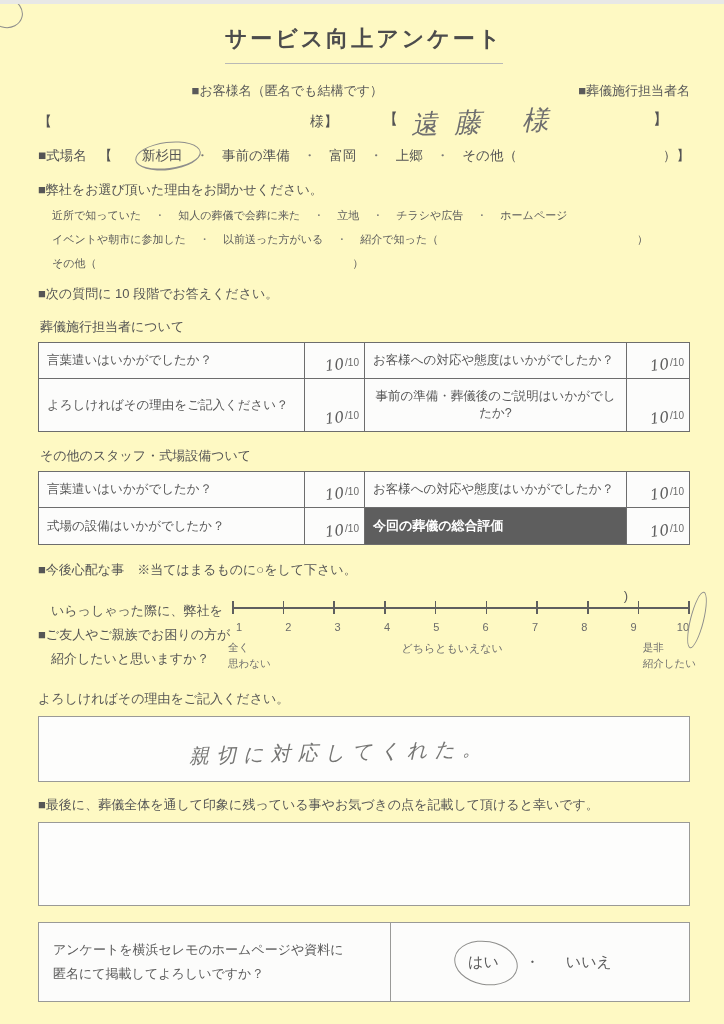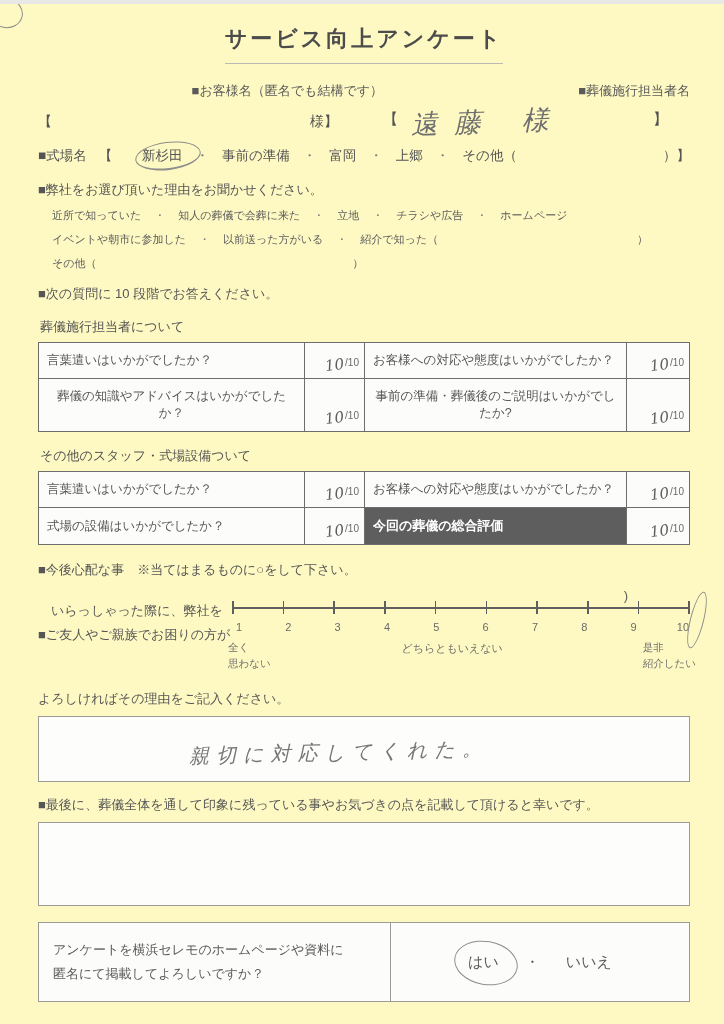--- a/index.html
+++ b/index.html
@@ -177,21 +177,21 @@
     <div class="rt-cell">言葉遣いはいかがでしたか？</div>
     <div class="rt-cell score-cell">
       <span class="score-hw hw">10</span>
       <span class="score-printed">/10</span>
     </div>
     <div class="rt-cell">お客様への対応や態度はいかがでしたか？</div>
     <div class="rt-cell score-cell">
       <span class="score-hw hw">10</span>
       <span class="score-printed">/10</span>
     </div>
-    <div class="rt-cell rt-row2">葬儀の知識やアドバイスはいかがでしたか？</div>
+    <div class="rt-cell rt-row2">よろしければその理由をご記入ください？</div>
     <div class="rt-cell score-cell rt-row2">
       <span class="score-hw hw">10</span>
       <span class="score-printed">/10</span>
     </div>
     <div class="rt-cell rt-row2">事前の準備・葬儀後のご説明はいかがでしたか?</div>
     <div class="rt-cell score-cell rt-row2">
       <span class="score-hw hw">10</span>
       <span class="score-printed">/10</span>
     </div>
   </div>
@@ -222,20 +222,21 @@
 
   <div class="sec-heading" style="margin-top:16px;">■今後心配な事　※当てはまるものに○をして下さい。</div>
   <div class="concern-line">
     <span class="concern-close">)</span>
   </div>
 
   <div class="recommend">
     <div class="rec-q">
       <div style="padding-left:13px;">いらっしゃった際に、弊社を</div>
       <div>■ご友人やご親族でお困りの方が</div>
+      <div style="padding-left:13px;">紹介したいと思いますか？</div>
     </div>
     <div class="rec-scale">
       <div class="scale-track">
         <div class="scale-line"></div>
         <div class="ticks">
           <div class="tick"></div>
           <div class="tick"></div>
           <div class="tick"></div>
           <div class="tick"></div>
           <div class="tick"></div>

